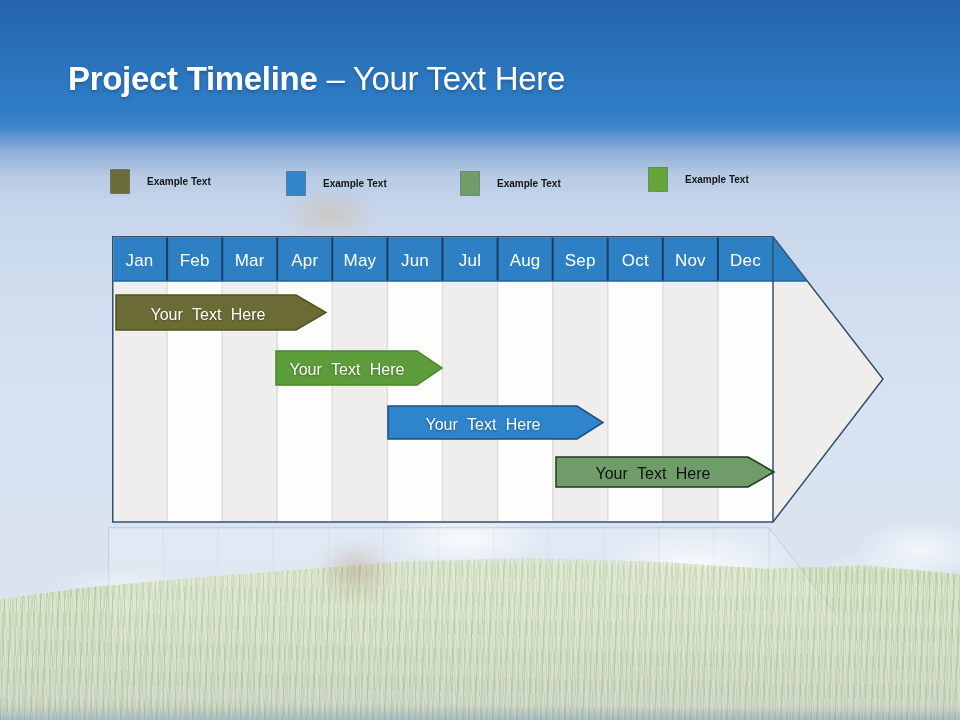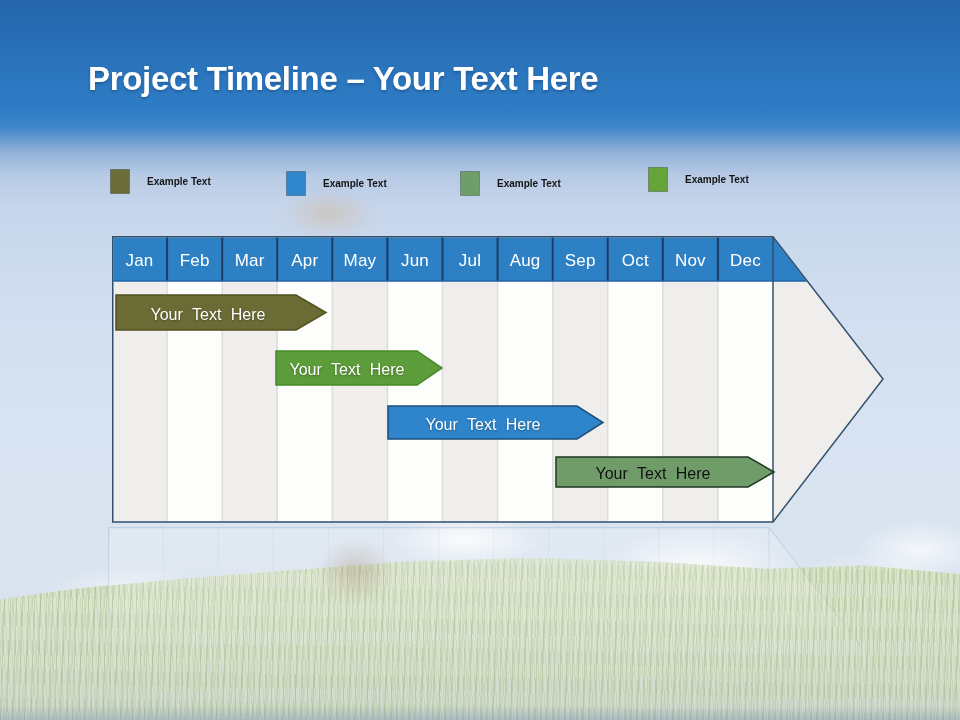--- a/index.html
+++ b/index.html
@@ -26,22 +26,22 @@
       repeating-linear-gradient(92deg,rgba(140,170,110,.28) 0 1.5px,rgba(0,0,0,0) 1.5px 6px),
       repeating-linear-gradient(86deg,rgba(160,185,125,.22) 0 1px,rgba(0,0,0,0) 1px 4px),
       repeating-linear-gradient(95deg,rgba(190,205,160,.35) 0 2px,rgba(0,0,0,0) 2px 9px),
       linear-gradient(to bottom,rgba(223,232,210,.15) 0%,rgba(218,228,200,.9) 18%,#dae4cf 40%,#d6dfce 75%,#cfd7cd 100%);
     clip-path:polygon(0 33%,8% 27%,18% 22%,30% 17%,42% 12%,55% 10%,68% 12%,80% 16%,90% 14%,100% 19%,100% 100%,0 100%);}
   .bottom-tint{position:absolute;left:0;bottom:0;width:960px;height:14px;
     background:linear-gradient(to bottom,rgba(130,155,185,0),rgba(120,148,180,.4));}
   
   .title{position:absolute;left:68px;top:60px;font-size:33px;color:#fff;white-space:nowrap;
     text-shadow:0 2px 3px rgba(15,45,85,.35);letter-spacing:-.3px;}
-  .title .bold{font-weight:700;margin-left:20px;}
-  .title .light{font-weight:700;}
+  .title .bold{font-weight:700;}
+  .title .light{font-weight:400;}
   
   .legend-item{position:absolute;display:flex;align-items:center;}
   .legend-item .swatch{display:block;margin-right:17px;}
   .legend-item .lbl{font-size:10px;font-weight:700;color:#141414;}
   
   .timeline-wrap{position:absolute;left:112px;top:236px;width:772px;height:288px;}
   .month-label{font-size:17px;fill:#fff;letter-spacing:.2px;}
   .arrow-label{font-size:16px;word-spacing:5px;text-shadow:0 1px 2px rgba(0,0,0,.35);}
   .arrow-label.dark{text-shadow:none;}
   

